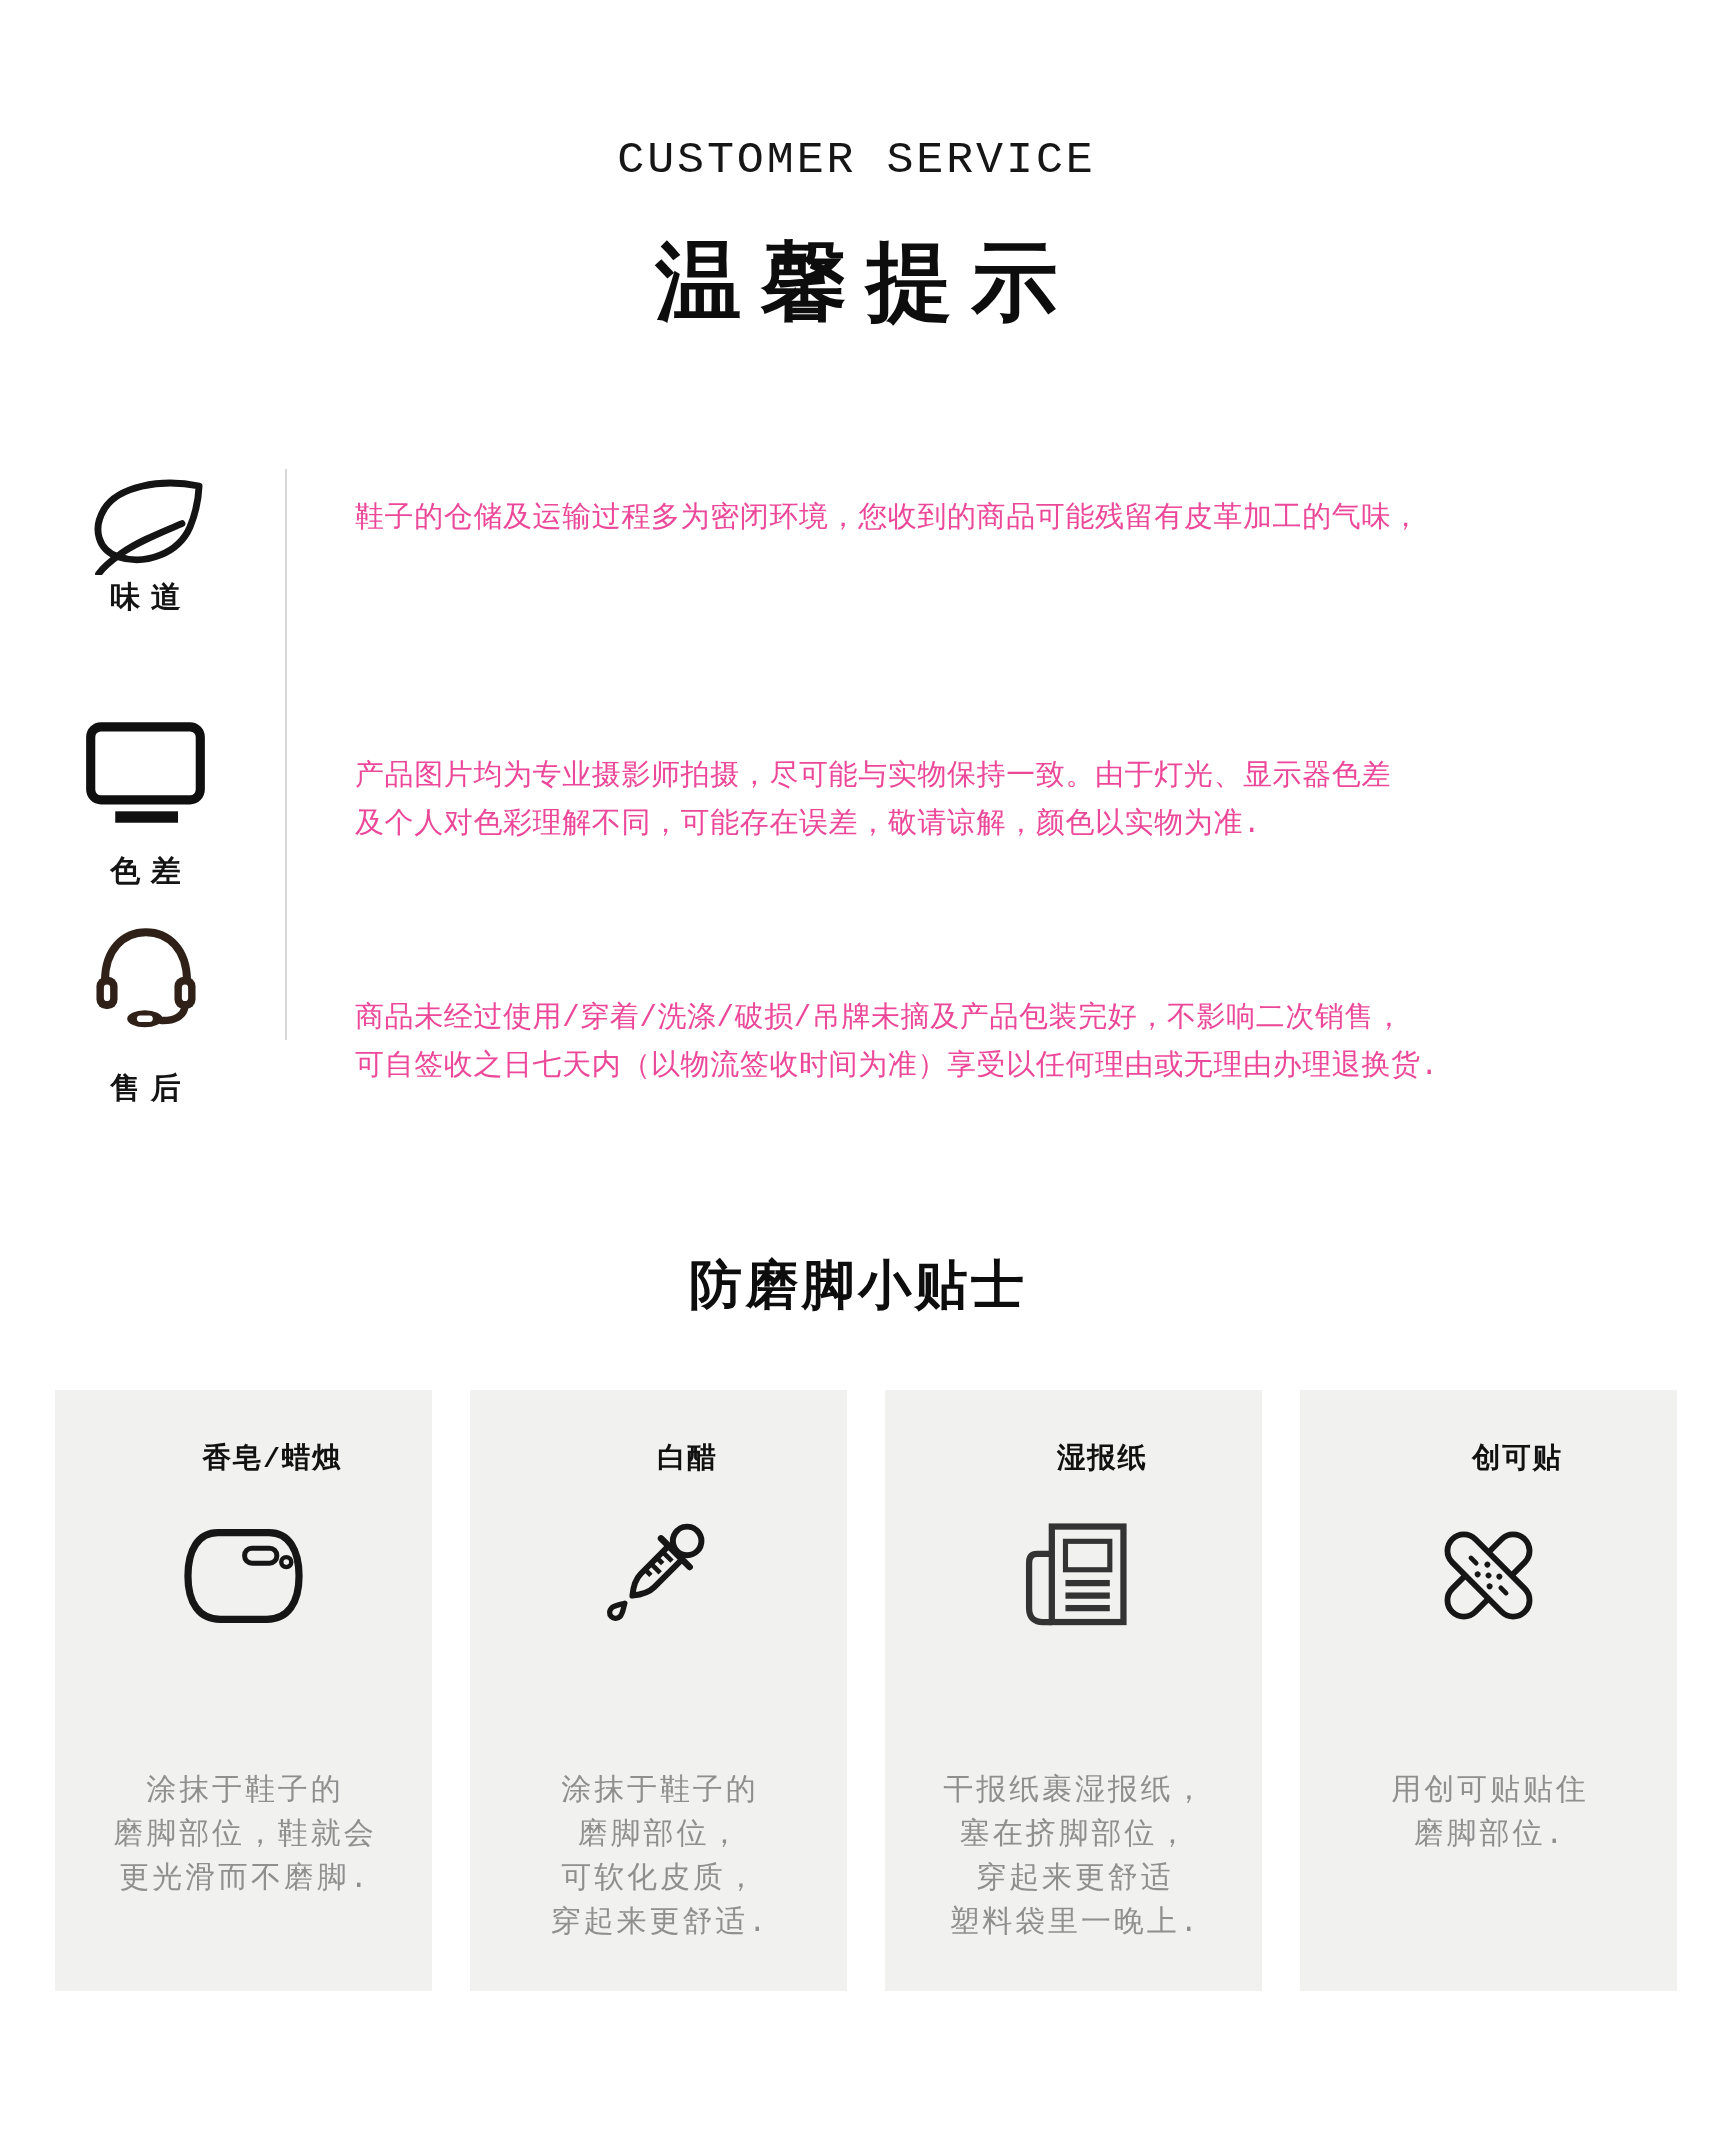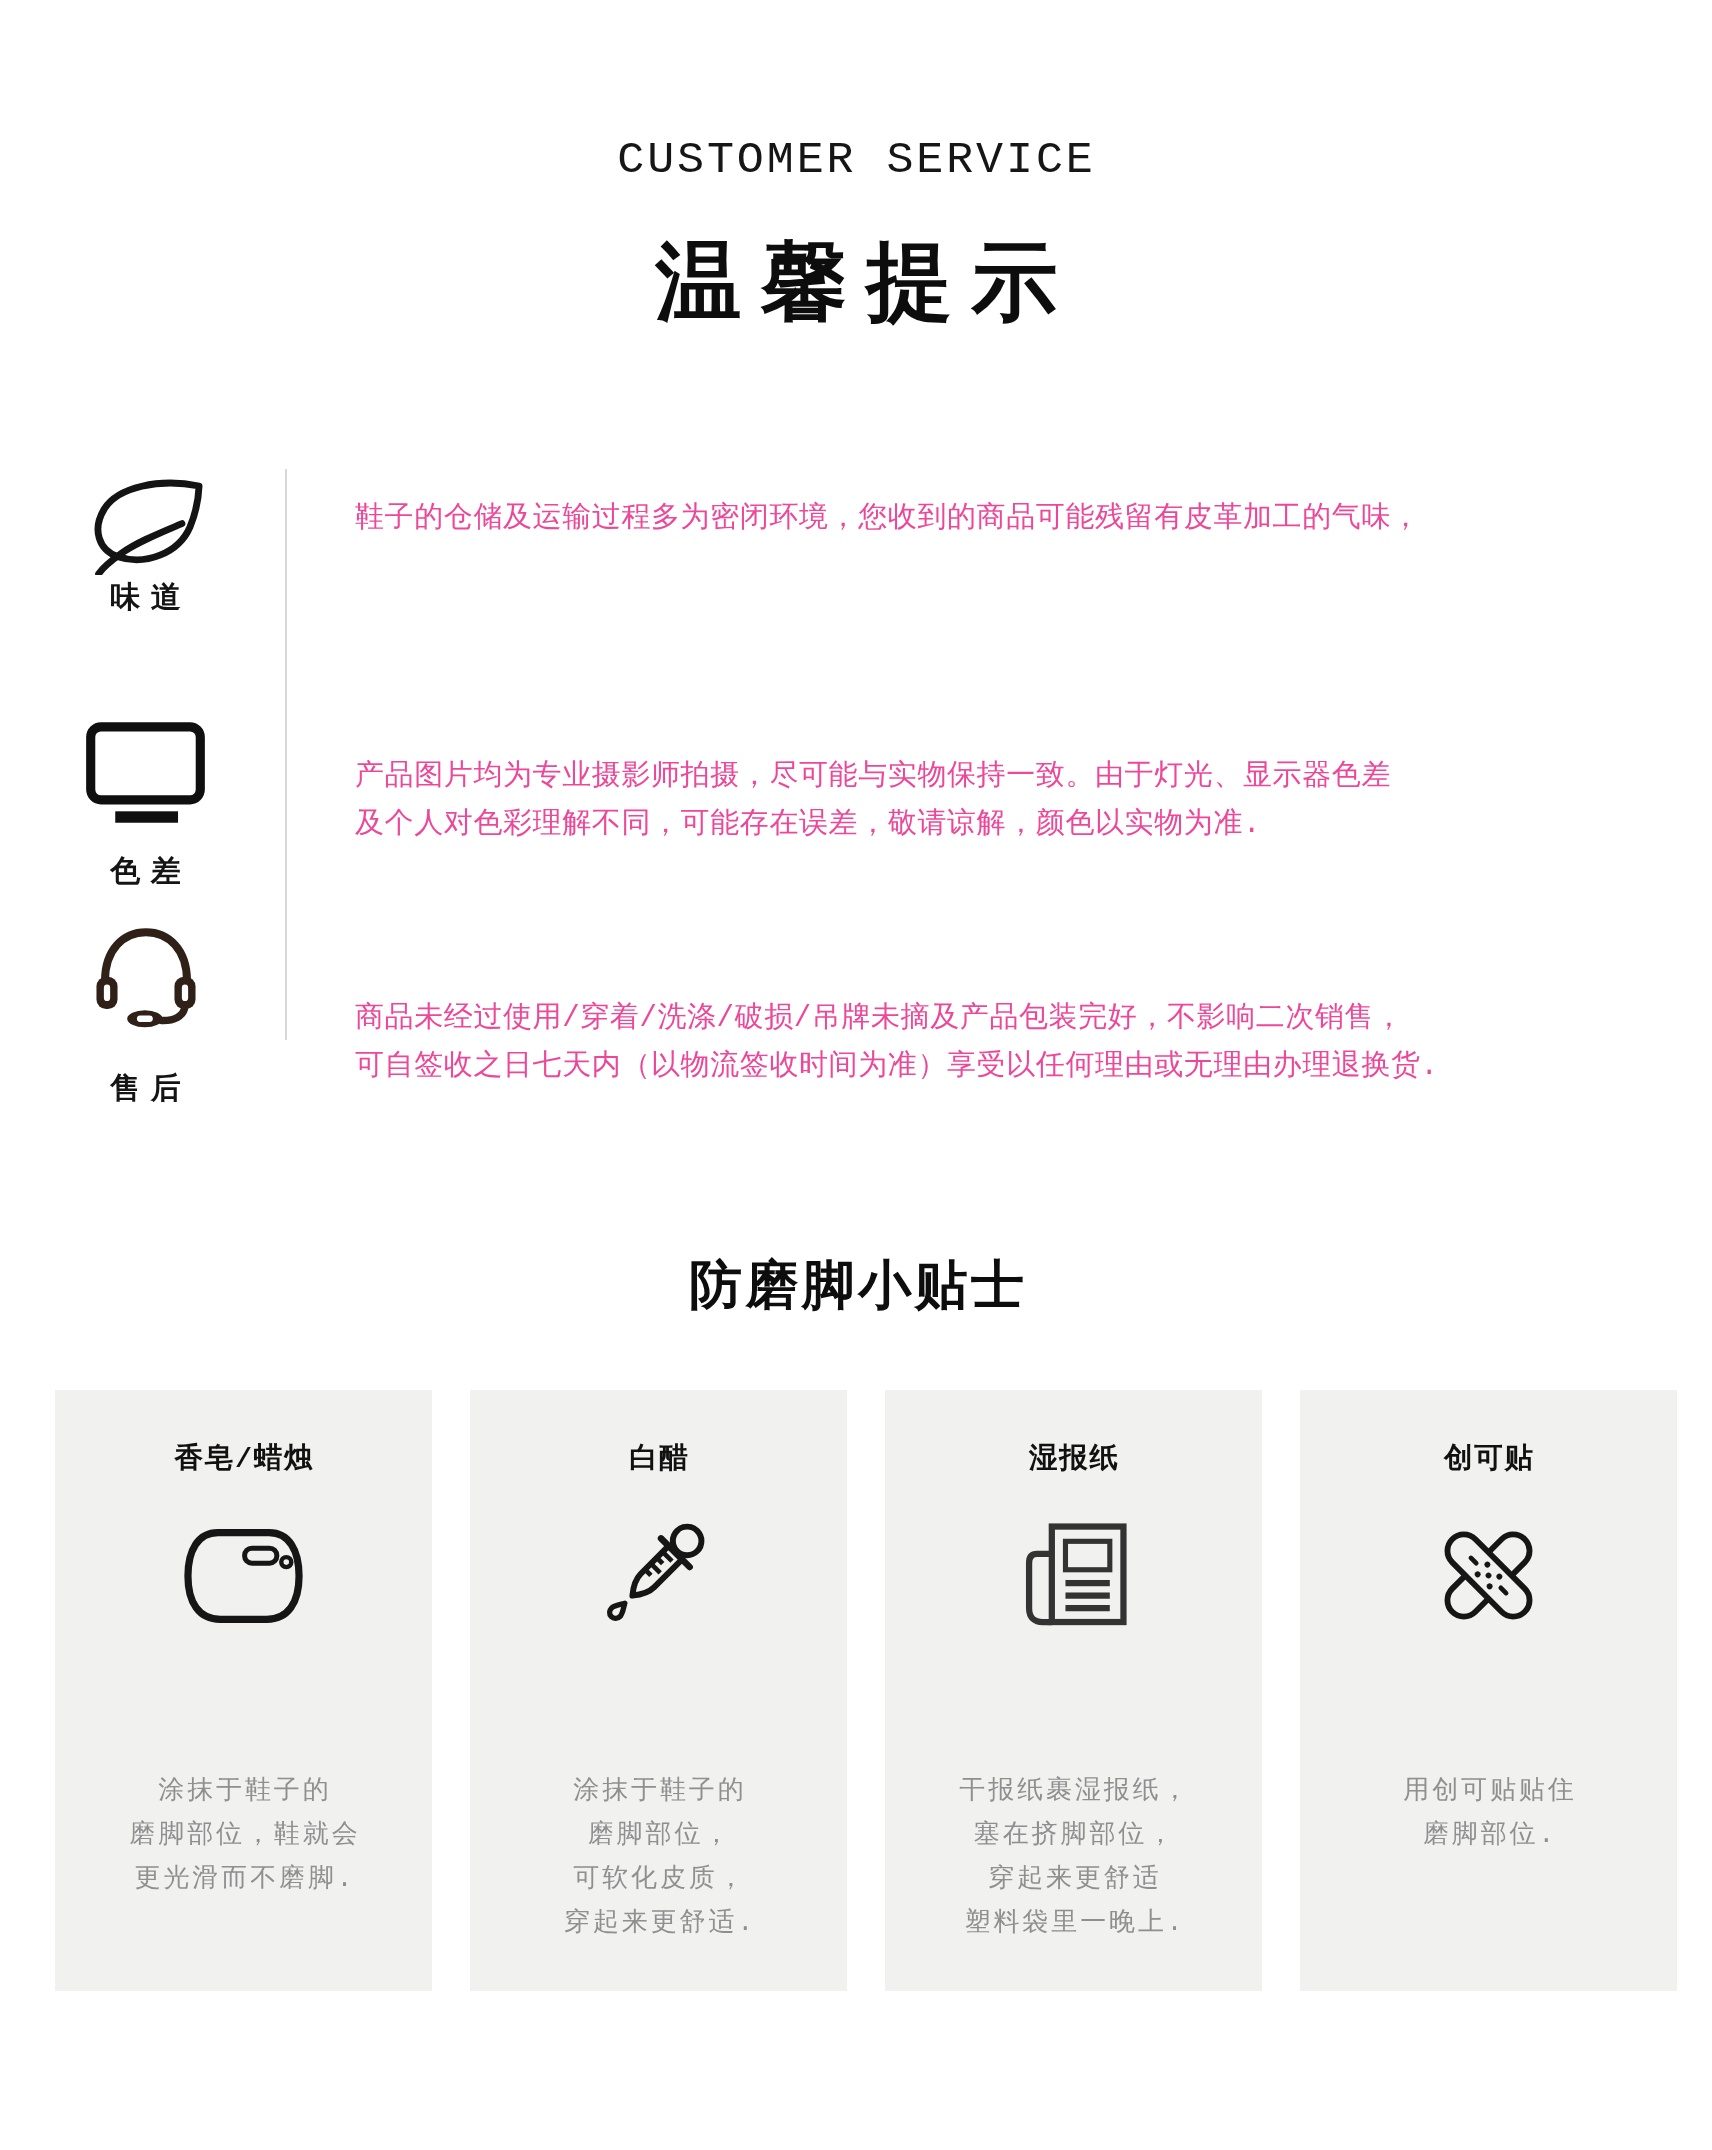--- a/index.html
+++ b/index.html
@@ -37,26 +37,26 @@
   .tip-text .line{white-space:nowrap;}
   
   .section-title{
     position:absolute;top:1250px;left:0;width:100%;text-align:center;
     font-size:53px;font-weight:700;letter-spacing:3.4px;text-indent:3.4px;color:#0d0d0d;
   }
   .cards{position:absolute;top:1390px;left:55px;display:flex;gap:38px;}
   .card{position:relative;width:377px;height:601px;background:#f1f1f0;}
   .card-title{
     position:absolute;top:49px;left:0;width:100%;text-align:center;
-    font-size:28.5px;font-weight:700;letter-spacing:1.7px;text-indent:1.7px;color:#111111;
+    font-size:28.5px;font-weight:700;letter-spacing:1.7px;text-indent:1.7px;color:#111111;padding-left:28px;
   }
   .card-icon{position:absolute;top:114px;left:0;width:100%;height:143px;display:flex;align-items:center;justify-content:center;}
   .card-desc{
     position:absolute;top:379px;left:0;width:100%;text-align:center;
-    font-size:26px;line-height:44px;color:#8f8f8f;letter-spacing:2.9px;text-indent:2.9px;
+    font-size:30px;line-height:44px;color:#8f8f8f;letter-spacing:2.9px;text-indent:2.9px;
   }
   .card-desc .line{white-space:nowrap;}
   svg{display:block;}
 </style>
 </head>
 <body>
 
 <div class="page">
 
   <div class="eyebrow">CUSTOMER SERVICE</div>

